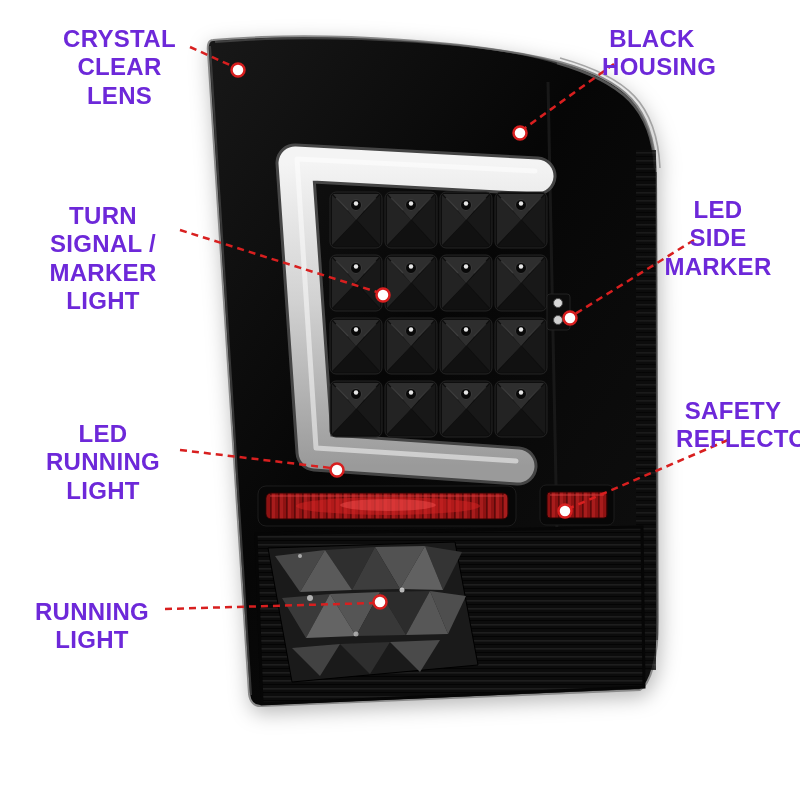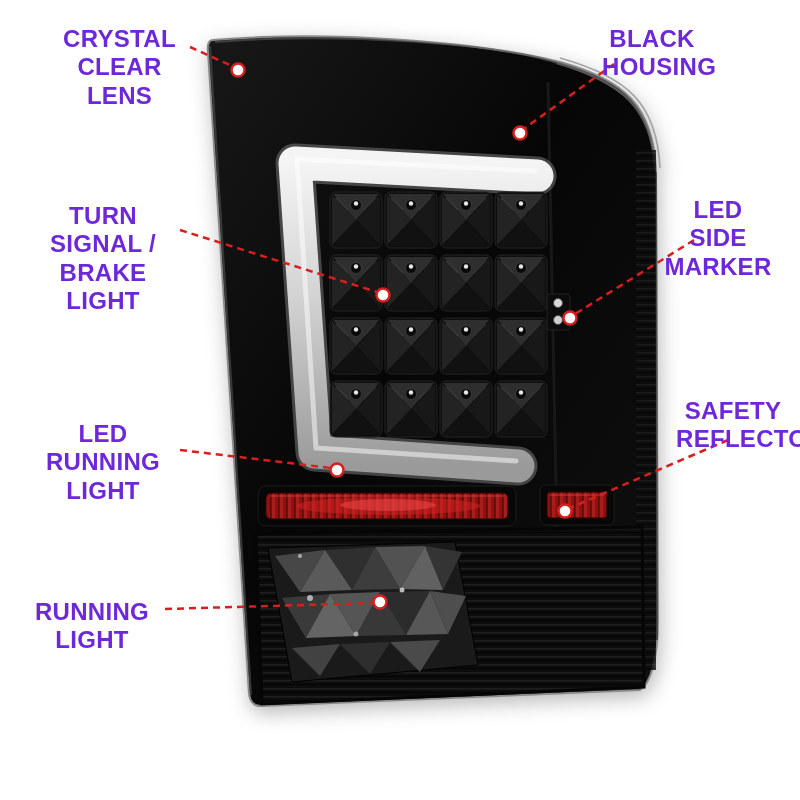--- a/index.html
+++ b/index.html
@@ -180,21 +180,21 @@
     </g>
   </svg>
 
   <div class="callout-label pos-crystal">CRYSTAL
 CLEAR LENS</div>
 
   <div class="callout-label pos-black-housing">BLACK
 HOUSING</div>
 
   <div class="callout-label pos-turn-signal">TURN SIGNAL /
-BRAKE LIGHT</div>
+MARKER LIGHT</div>
 
   <div class="callout-label pos-side-marker">LED
 SIDE MARKER</div>
 
   <div class="callout-label pos-running-light">LED
 RUNNING LIGHT</div>
 
   <div class="callout-label pos-safety-reflector">SAFETY
 REFLECTOR</div>
 

